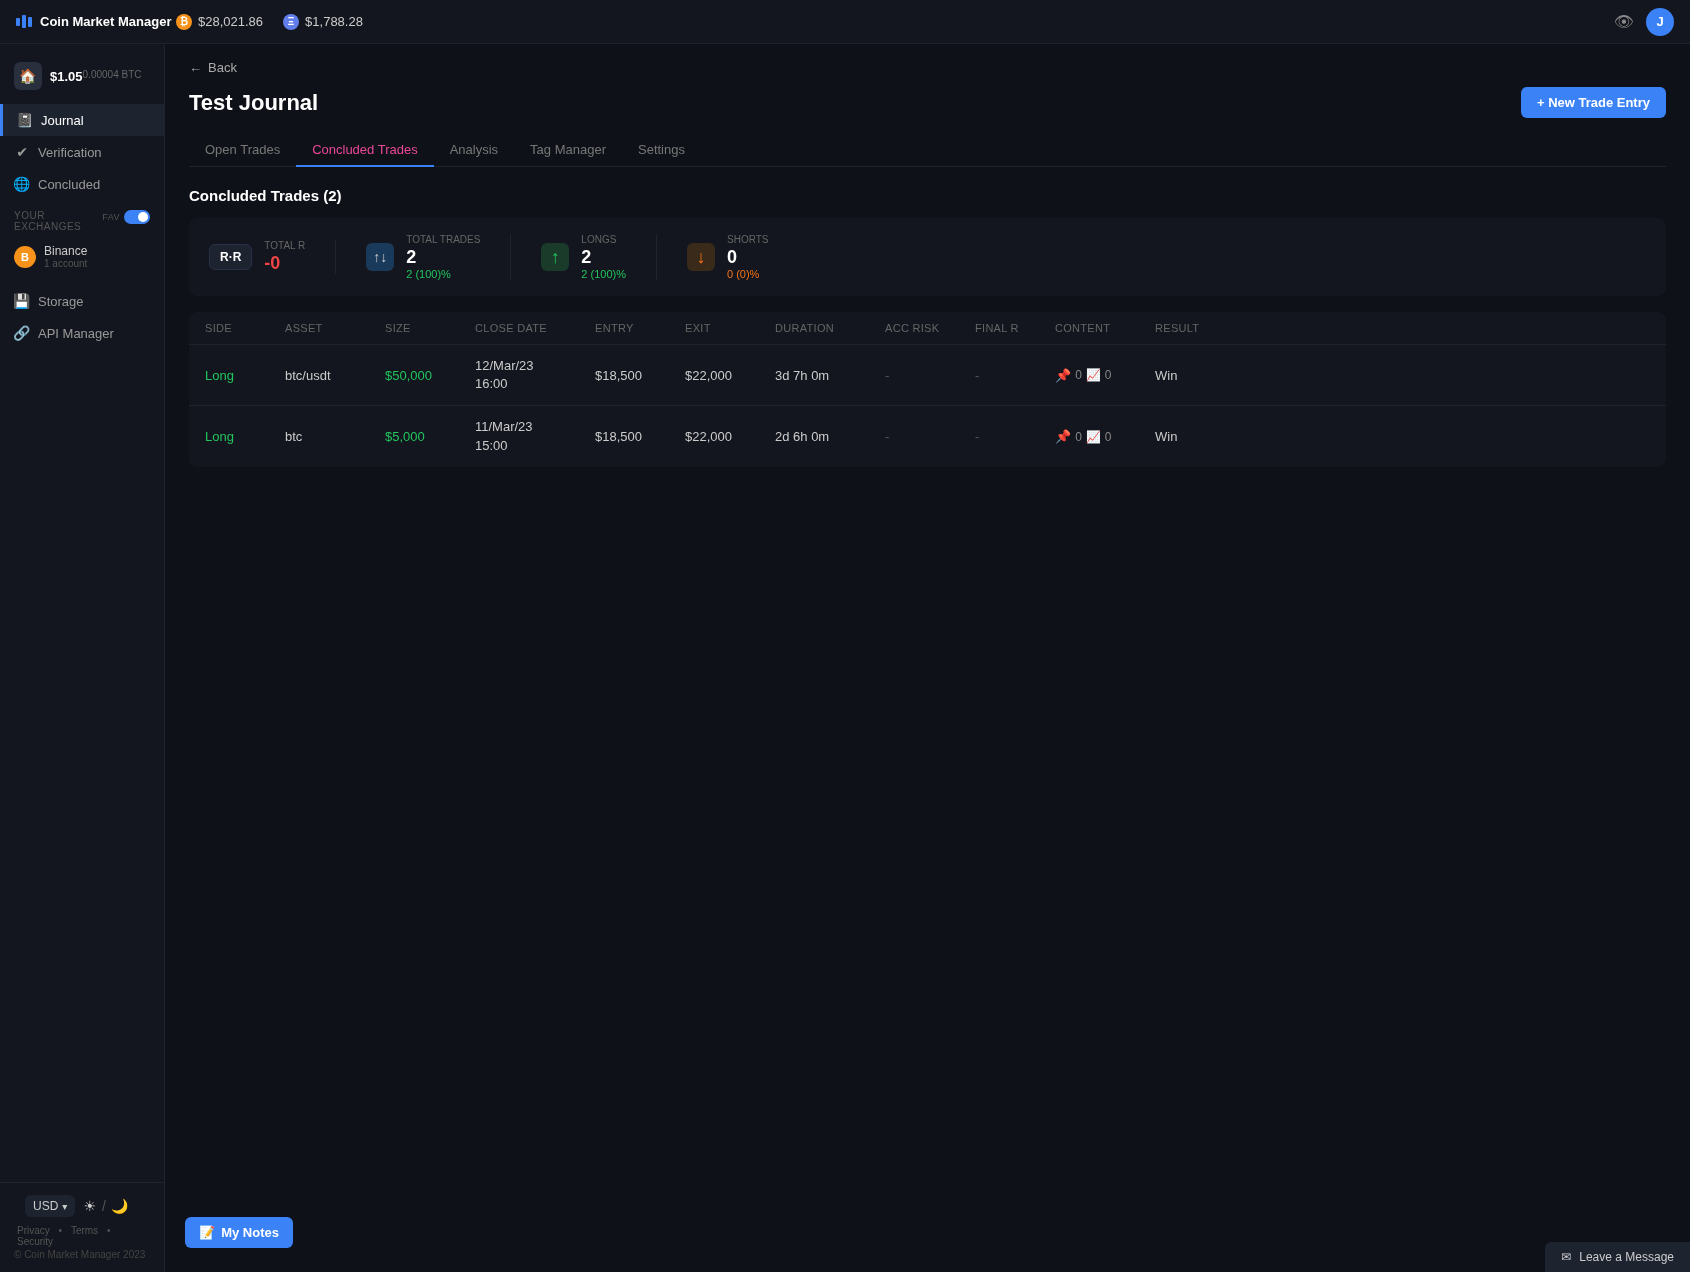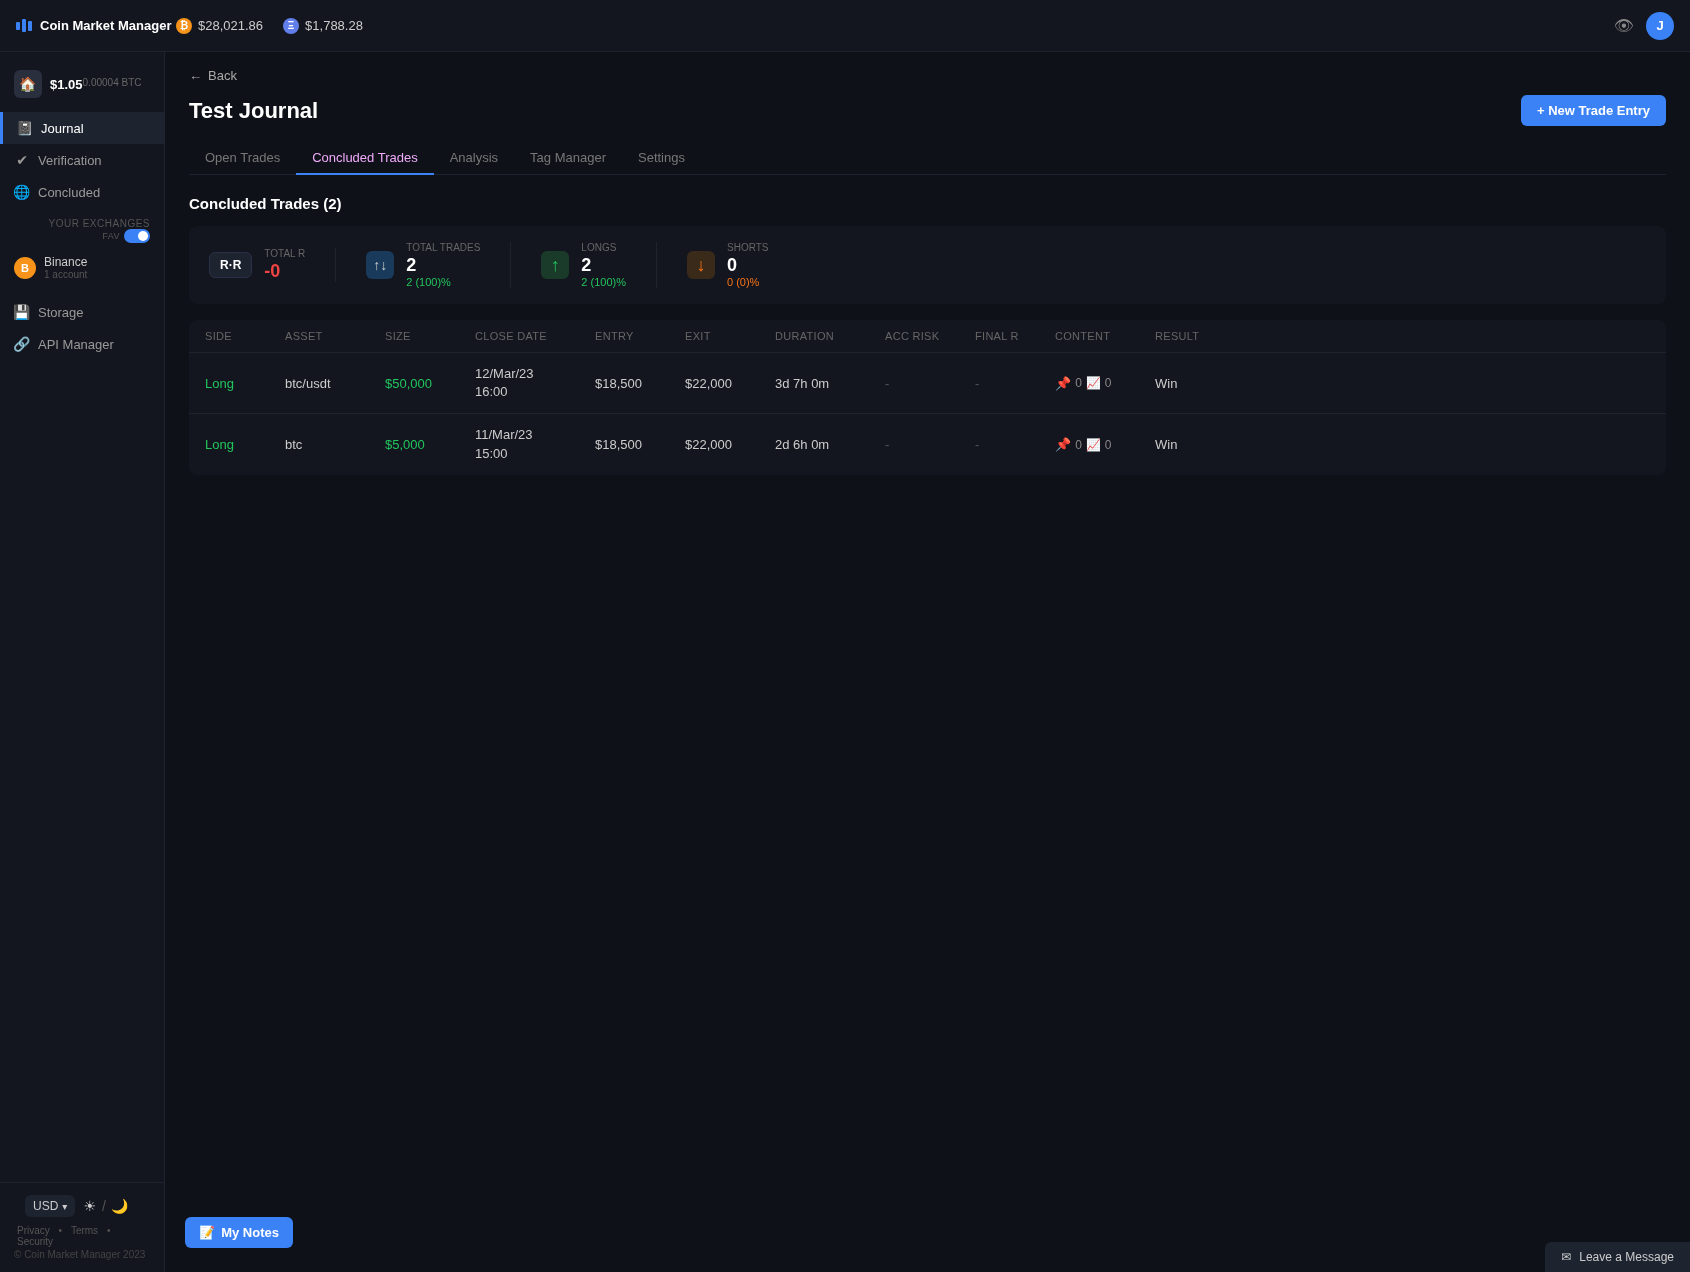--- a/index.html
+++ b/index.html
@@ -10,21 +10,21 @@
       display: flex;
       flex-direction: column;
       height: 1272px;
       width: 1690px;
       overflow: hidden;
     }
 
     
     .topbar {
       background: #13161e;
-      height: 52px;
+      height: 44px;
       display: flex;
       align-items: center;
       padding: 0 16px;
       border-bottom: 1px solid #1e2330;
       flex-shrink: 0;
     }
     .topbar-logo {
       display: flex;
       align-items: center;
       gap: 8px;
@@ -147,23 +147,22 @@
       font-size: 14px;
     }
 
     .sidebar-section-label {
       font-size: 10px;
       color: #555;
       padding: 10px 14px 4px;
       text-transform: uppercase;
       letter-spacing: 0.5px;
       display: flex;
-      align-items: flex-end;
+      align-items: flex-start;
       justify-content: space-between;
-      flex-direction: column;
     }
     .fav-toggle {
       display: flex;
       align-items: center;
       gap: 4px;
       font-size: 9px;
     }
     .toggle-pill {
       width: 26px;
       height: 14px;
@@ -292,21 +291,21 @@
     }
     .tab {
       padding: 8px 16px;
       font-size: 13px;
       color: #777;
       cursor: pointer;
       border-bottom: 2px solid transparent;
       margin-bottom: -1px;
     }
     .tab.active {
-      color: #f0abfc;
+      color: #ec4899;
       border-bottom: 2px solid #3b82f6;
     }
 
     .section-title {
       font-size: 15px;
       font-weight: 600;
       color: #fff;
       margin-bottom: 14px;
     }
 

